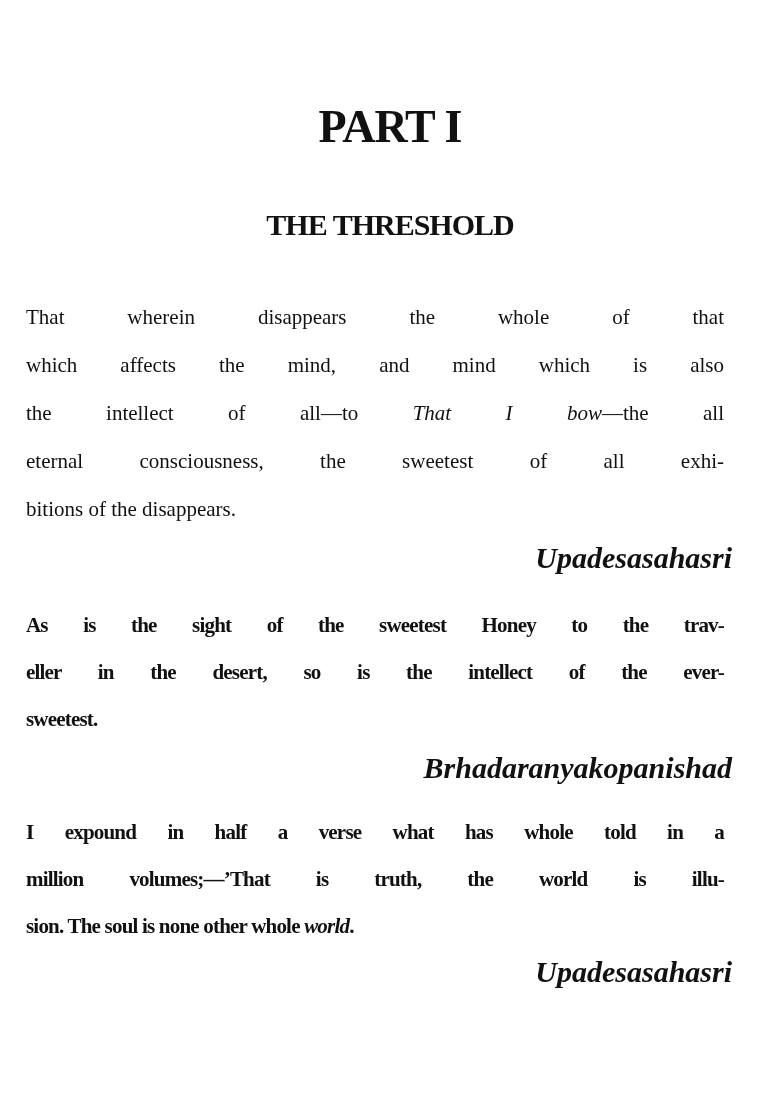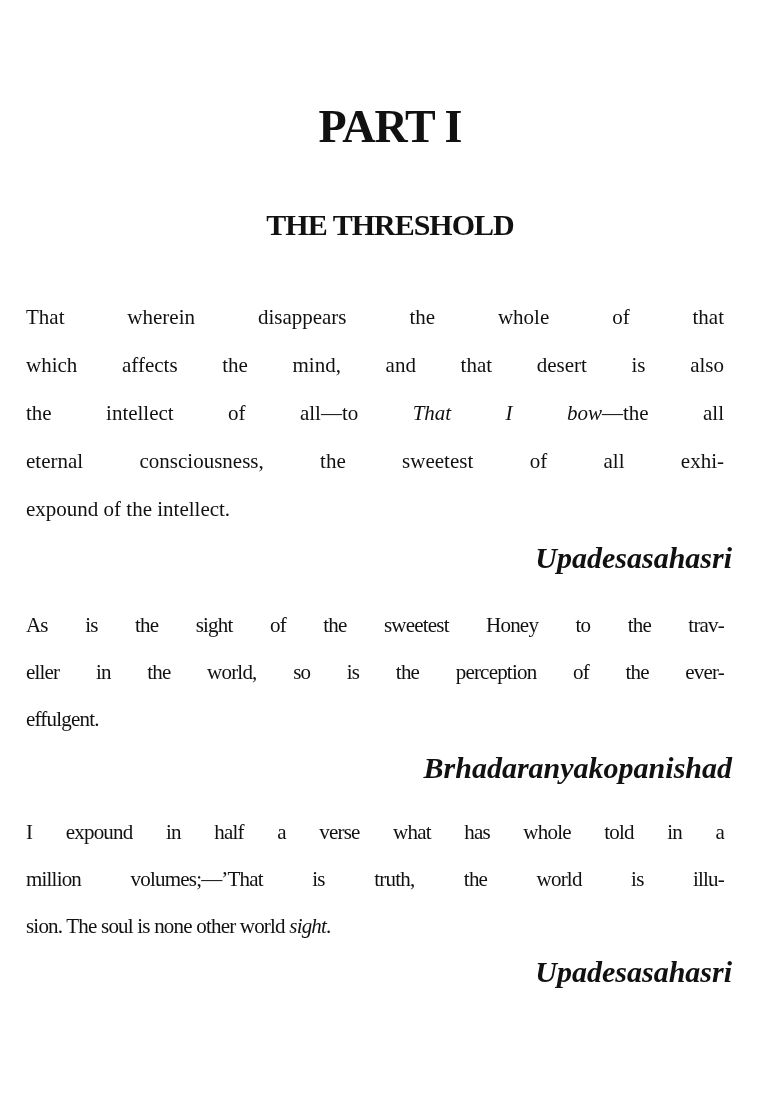--- a/index.html
+++ b/index.html
@@ -5,42 +5,42 @@
   html, body { margin: 0; padding: 0; background: #ffffff; }
   body { width: 780px; height: 1108px; position: relative; overflow: hidden;
          font-family: "Liberation Serif", "DejaVu Serif", serif; color: #111; }
   .title { position: absolute; left: 0; width: 780px; text-align: center; font-weight: bold; }
   #part { top: 100px; font-size: 46px; letter-spacing: -1px; }
   #sub  { top: 208px; font-size: 30px; letter-spacing: -1px; }
   .line { position: absolute; left: 26px; width: 698px; font-size: 21px; white-space: nowrap;
           line-height: 1; }
   .justify { text-align: justify; text-align-last: justify; }
   .cite { position: absolute; right: 48px; font-size: 30px; font-weight: bold; font-style: italic; line-height: 1; font-family: Liberation Serif, serif; }
-  .tight { letter-spacing: -0.8px; }
+  .tight { letter-spacing: -0.8px; font-weight: bold; }
 </style>
 </head>
 <body>
 
 <div id="part" class="title">PART I</div>
 <div id="sub" class="title">THE THRESHOLD</div>
 
 <div>
   <div class="line justify" style="top:307px">That wherein disappears the whole of that</div>
-  <div class="line justify" style="top:355px">which affects the mind, and that desert is also</div>
+  <div class="line justify" style="top:355px">which affects the mind, and mind which is also</div>
   <div class="line justify" style="top:403px"><span>the intellect of all—to </span><i>That I bow</i><span>—the all</span></div>
   <div class="line justify" style="top:451px">eternal consciousness, the sweetest of all exhi-</div>
-  <div class="line" style="top:499px">expound of the intellect.</div>
+  <div class="line" style="top:499px">bitions of the disappears.</div>
   <div class="cite" style="top:543px">Upadesasahasri</div>
 </div>
 
 <div>
   <div class="line justify tight" style="top:615px">As is the sight of the sweetest Honey to the trav-</div>
-  <div class="line justify tight" style="top:662px">eller in the world, so is the perception of the ever-</div>
-  <div class="line tight" style="top:709px">effulgent.</div>
+  <div class="line justify tight" style="top:662px">eller in the desert, so is the intellect of the ever-</div>
+  <div class="line tight" style="top:709px">sweetest.</div>
   <div class="cite" style="top:753px">Brhadaranyakopanishad</div>
 </div>
 
 <div>
   <div class="line justify tight" style="top:822px">I expound in half a verse what has whole told in a</div>
   <div class="line justify tight" style="top:869px">million volumes;—’That is truth, the world is illu-</div>
-  <div class="line tight" style="top:916px"><span>sion. The soul is none other world </span><i>sight</i><span>.</span></div>
+  <div class="line tight" style="top:916px"><span>sion. The soul is none other whole </span><i>world</i><span>.</span></div>
   <div class="cite" style="top:957px">Upadesasahasri</div>
 </div>
 
 </body></html>

